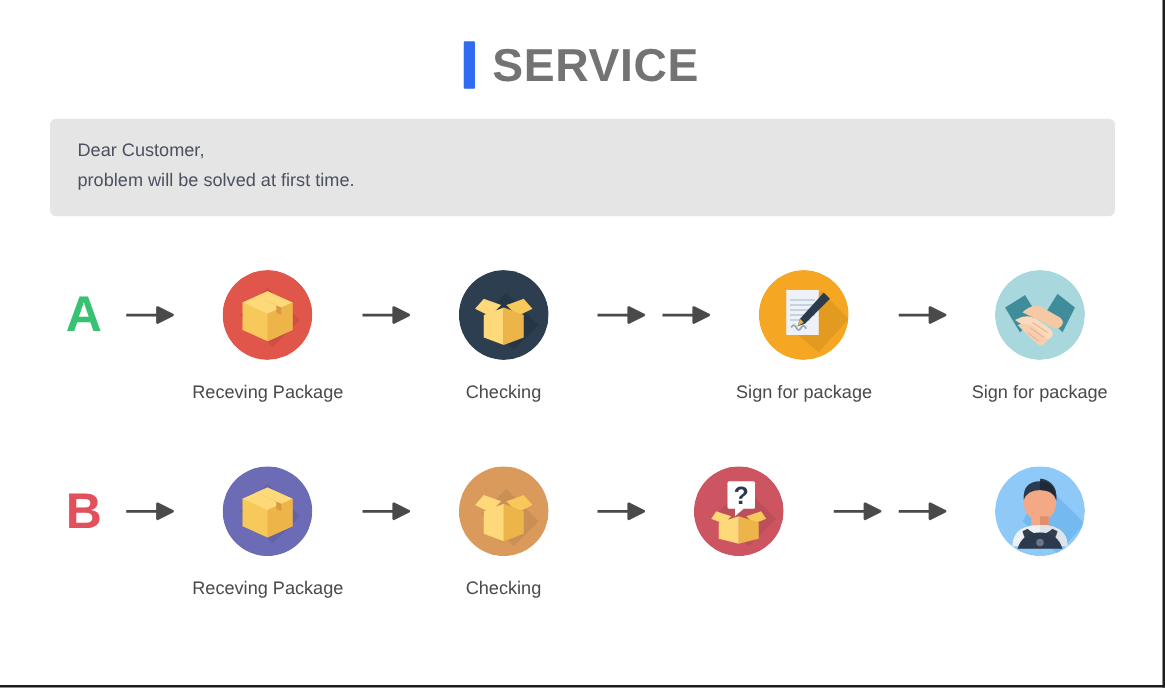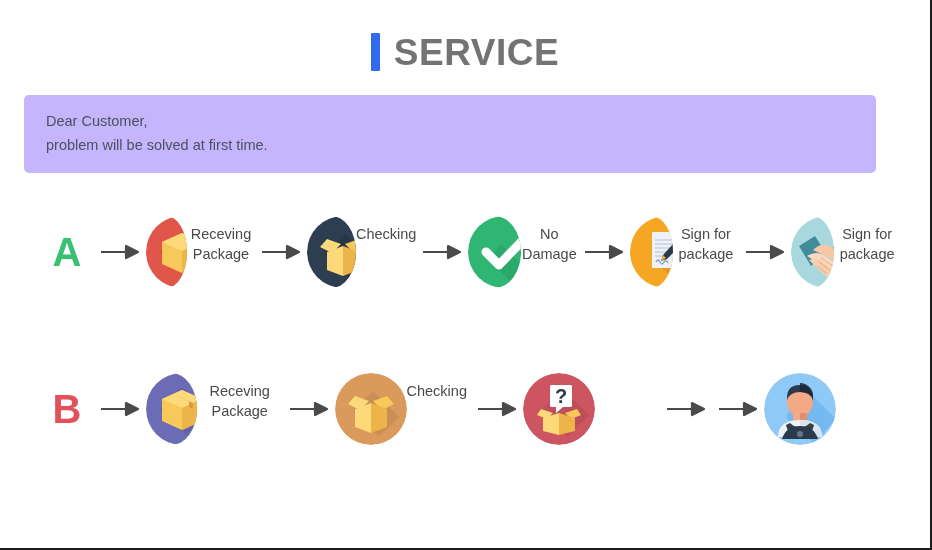--- a/index.html
+++ b/index.html
@@ -37,25 +37,25 @@
     font-size: 37px;
     font-weight: bold;
     color: #737373;
     letter-spacing: 0.5px;
     line-height: 1;
   }
 
   
   .notice {
     position: absolute;
-    left: 24px;
+    left: 40px;
     top: 95px;
     width: 852px;
     box-sizing: border-box;
-    background: #c4b5fd;
+    background: #e5e5e5;
     border-radius: 5px;
     padding: 14px 22px 16px 22px;
   }
   .notice p {
     margin: 0;
     font-size: 14.5px;
     color: #4c5160;
     line-height: 24px;
     font-family: "Liberation Sans", sans-serif;
   }
@@ -89,21 +89,22 @@
     height: 88px;
     display: flex;
     align-items: center;
     justify-content: center;
   }
   .arrow svg { display: block; }
 
   .step {
     flex: 1 1 0;
     display: flex;
-    align-items: flex-start;
+    flex-direction: column;
+    align-items: center;
     min-width: 0;
   }
   .circle {
     width: 72px;
     height: 72px;
     border-radius: 50%;
     position: relative;
     overflow: hidden;
     margin-top: 8px;
   }
@@ -177,30 +178,20 @@
     </div>
     <div class="step-label">Checking</div>
   </div>
 
   <div class="arrow">
     <svg width="42" height="16" viewBox="0 0 42 16">
         <path d="M2 8 H28 M27 2 L39 8 L27 14 Z" fill="#4a4a4a" stroke="#4a4a4a" stroke-width="2.2" stroke-linejoin="round"></path>
       </svg>
   </div>
 
-  <div class="step">
-    <div class="circle">
-      <svg width="72" height="72" viewBox="0 0 72 72">
-        <circle cx="36" cy="36" r="36" fill="#2fb673"></circle>
-        <path d="M33 28 L62 57 L48 71 L20 43 Z" fill="#000" opacity="0.07"></path>
-        <path d="M18 36 L31 49 L55 24" fill="none" stroke="#ffffff" stroke-width="9" stroke-linecap="round" stroke-linejoin="round"></path>
-      </svg>
-    </div>
-    <div class="step-label">No Damage</div>
-  </div>
 
   <div class="arrow">
     <svg width="42" height="16" viewBox="0 0 42 16">
         <path d="M2 8 H28 M27 2 L39 8 L27 14 Z" fill="#4a4a4a" stroke="#4a4a4a" stroke-width="2.2" stroke-linejoin="round"></path>
       </svg>
   </div>
 
   <div class="step">
     <div class="circle">
       <svg width="72" height="72" viewBox="0 0 72 72">

